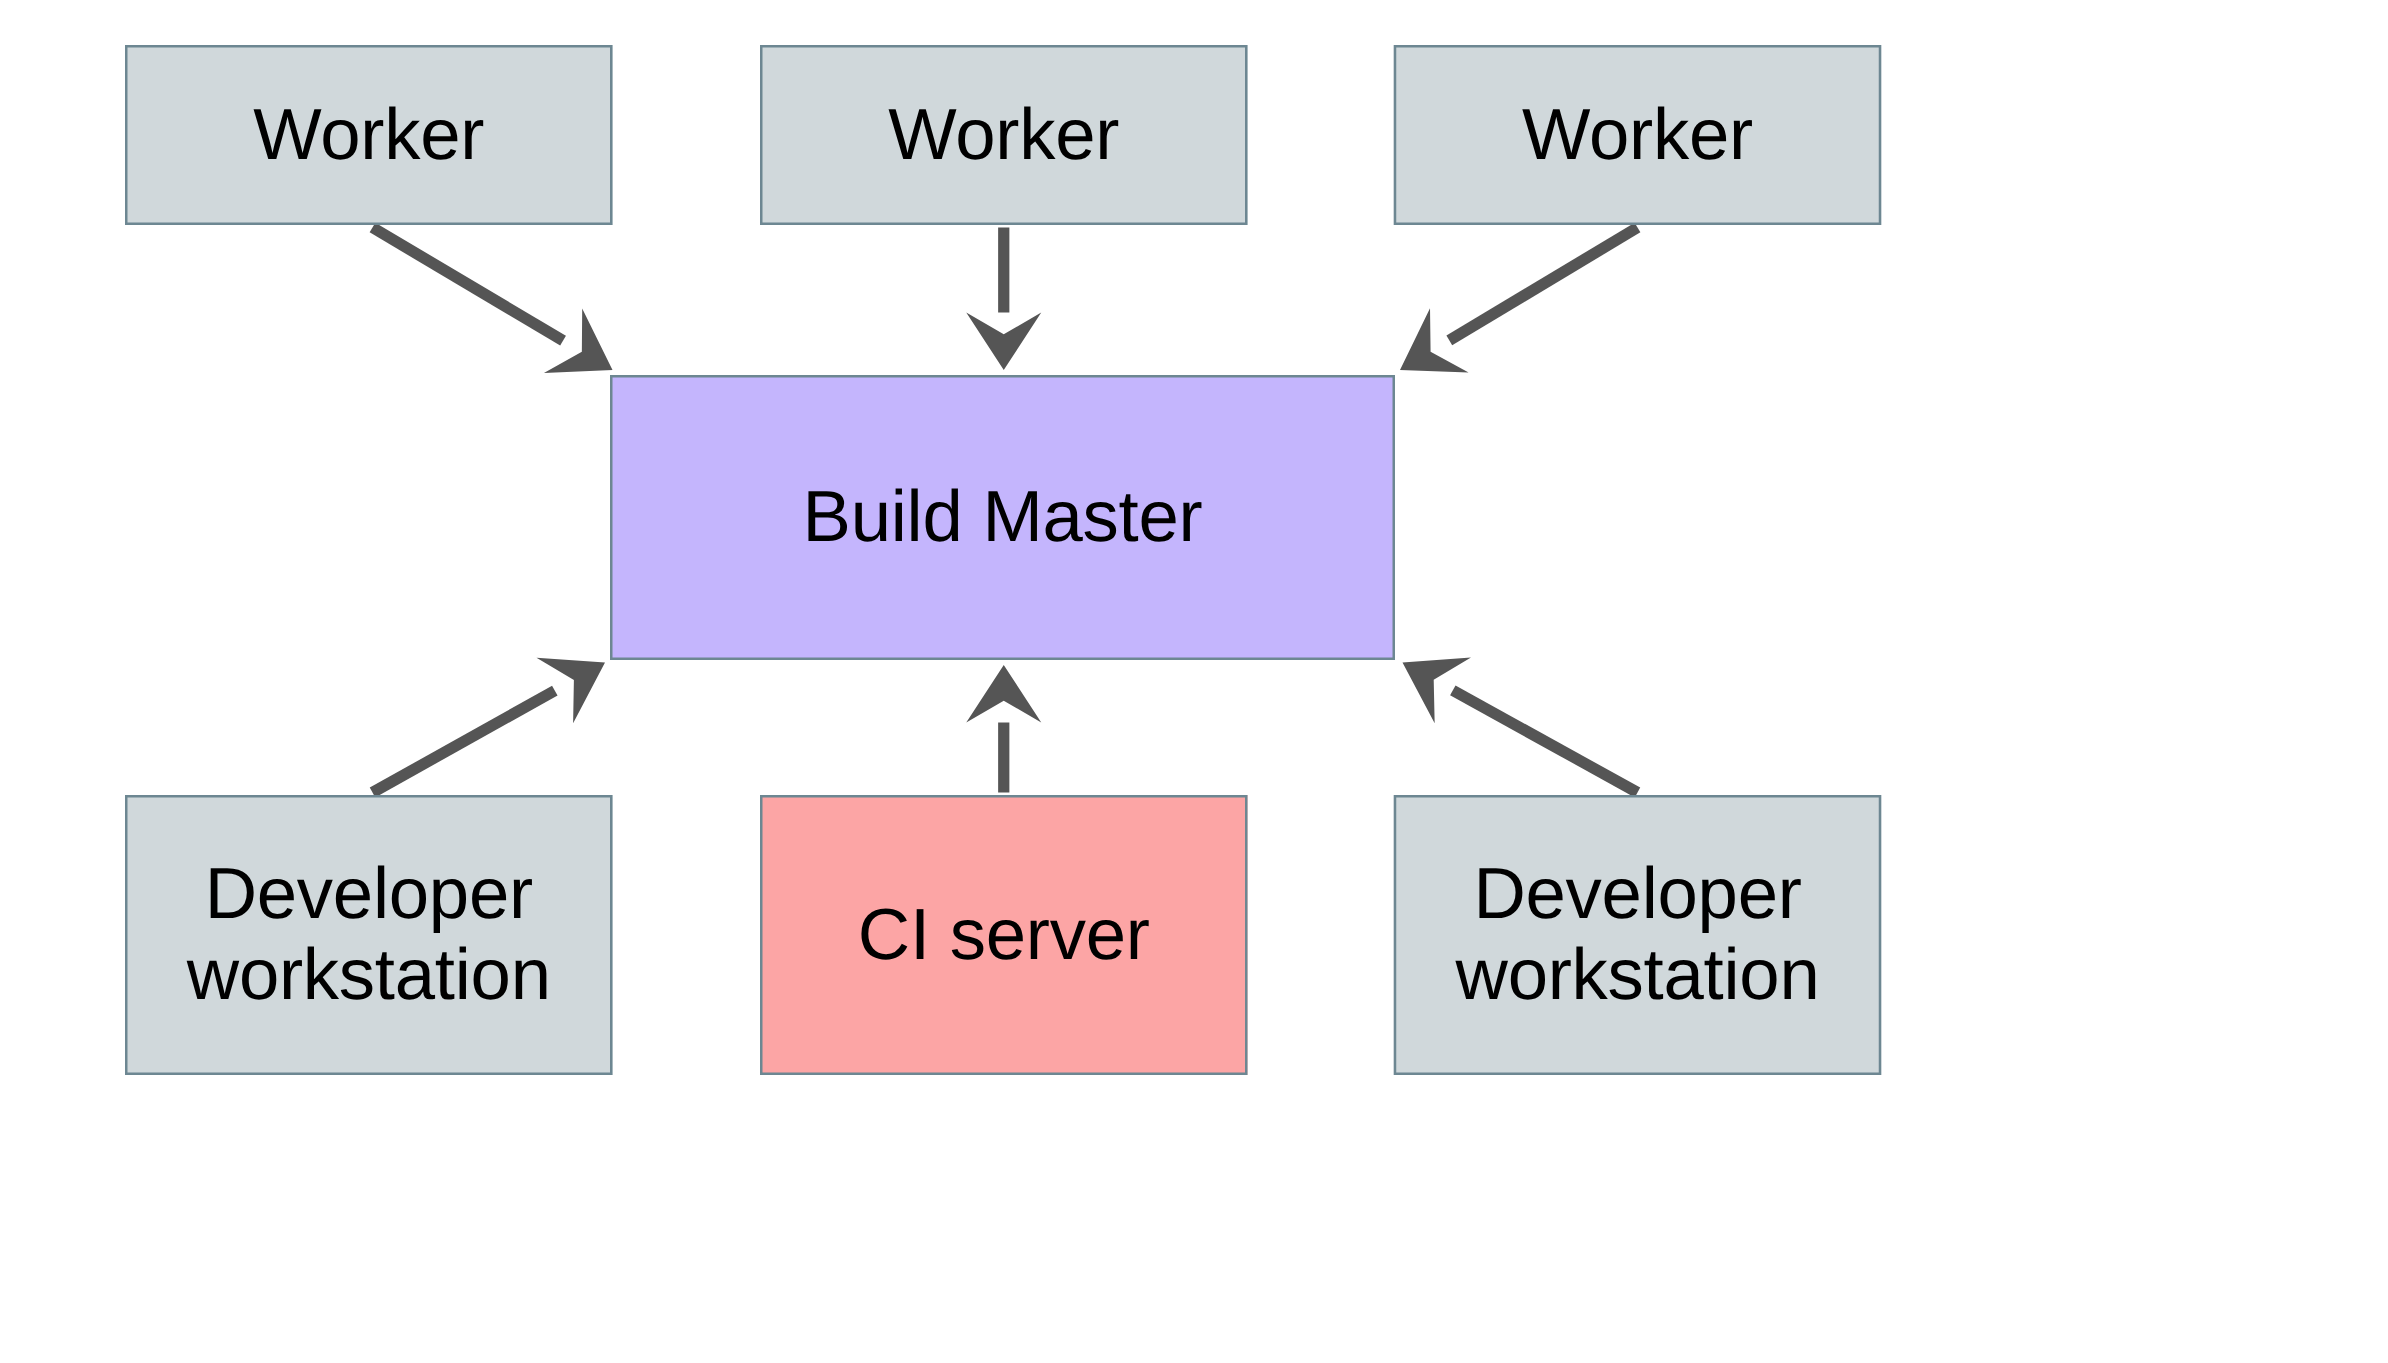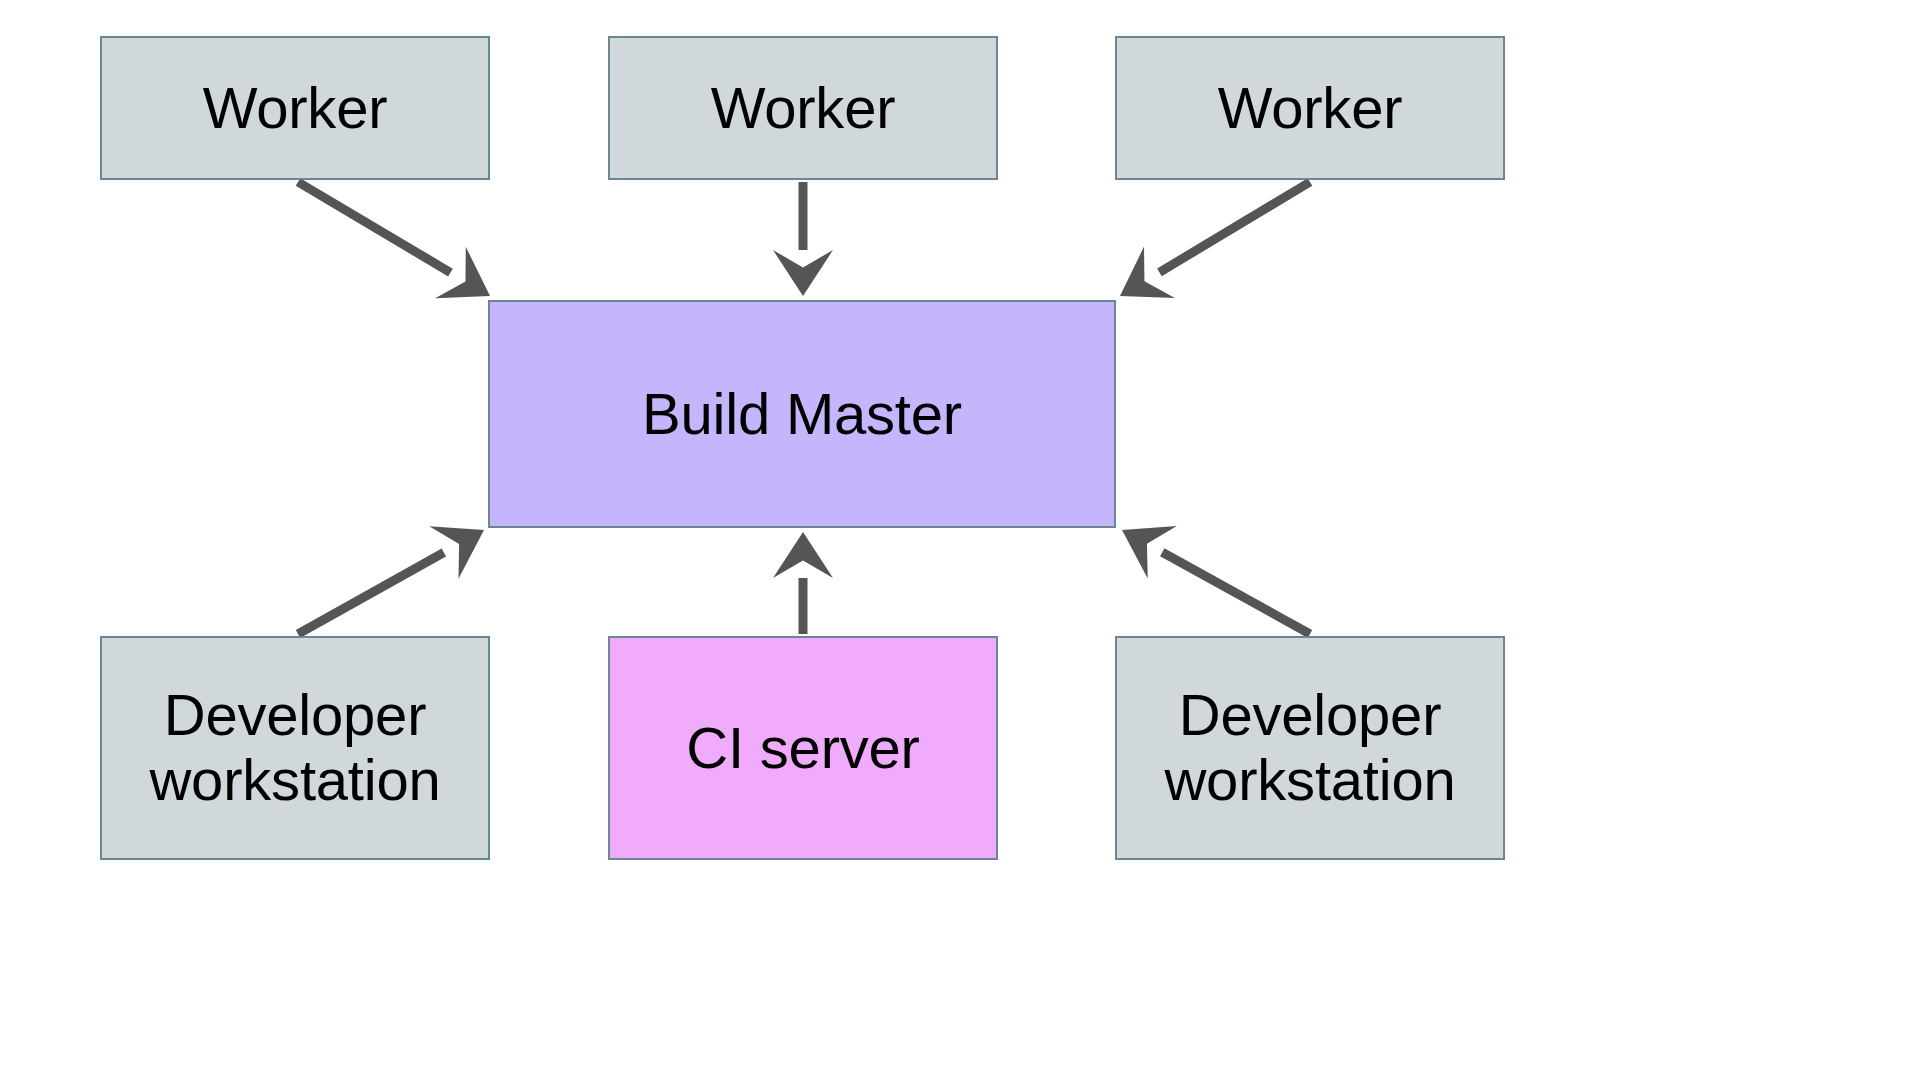--- a/index.html
+++ b/index.html
@@ -88,21 +88,21 @@
   <div class="node" style="left: 1115px; top: 36px; width: 390px; height: 144px; background: rgb(208, 216, 219); border-color: rgb(109, 135, 146); color: rgb(0, 0, 0);">
     <span class="node-label">Worker</span>
   </div>
   <div class="node" style="left: 488px; top: 300px; width: 628px; height: 228px; background: #c4b5fd; border-color: rgb(109, 135, 146); color: rgb(0, 0, 0);">
     <span class="node-label">Build Master</span>
   </div>
   <div class="node" style="left: 100px; top: 636px; width: 390px; height: 224px; background: rgb(208, 216, 219); border-color: rgb(109, 135, 146); color: rgb(0, 0, 0);">
     <span class="node-label">Developer
 workstation</span>
   </div>
-  <div class="node" style="left: 608px; top: 636px; width: 390px; height: 224px; background: #f0abfc; border-color: rgb(109, 135, 146); color: rgb(0, 0, 0);">
+  <div class="node" style="left: 608px; top: 636px; width: 390px; height: 224px; background: #fca5a5; border-color: rgb(109, 135, 146); color: rgb(0, 0, 0);">
     <span class="node-label">CI server</span>
   </div>
   <div class="node" style="left: 1115px; top: 636px; width: 390px; height: 224px; background: rgb(208, 216, 219); border-color: rgb(109, 135, 146); color: rgb(0, 0, 0);">
     <span class="node-label">Developer
 workstation</span>
   </div>
 
 </div>
 
 </body></html>

